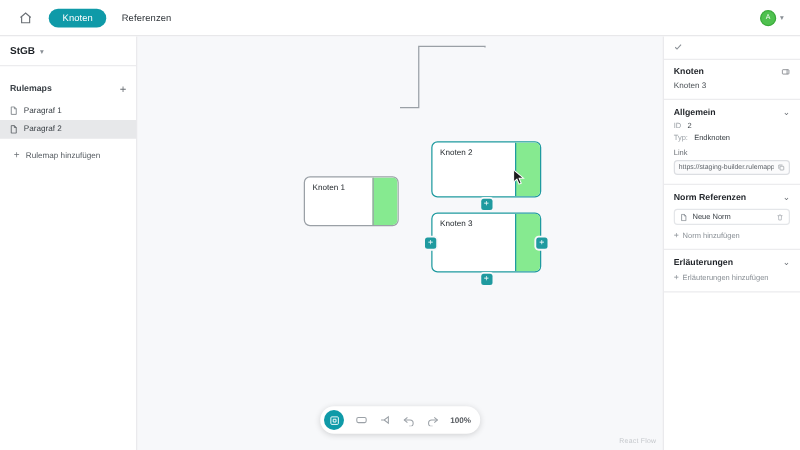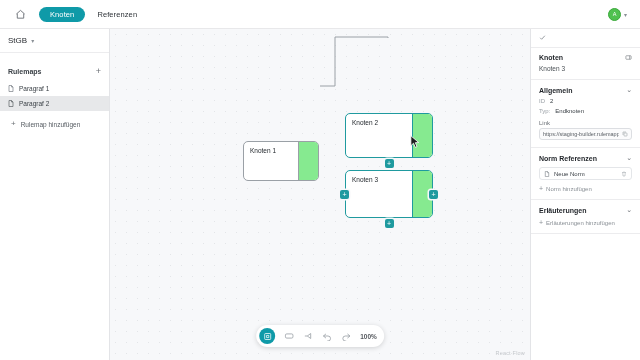--- a/index.html
+++ b/index.html
@@ -45,21 +45,21 @@
   .sidebar {
     width: 110px; min-width: 110px;
     background: #ffffff;
     border-right: 1px solid #e3e4e7;
     display: flex; flex-direction: column;
   }
   .proj-row {
     height: 24px; display: flex; align-items: center; gap: 4px;
     padding: 0 8px; border-bottom: 1px solid #ececee;
   }
-  .proj-name { font-size: 8px; font-weight: normal; color: #1f2328; }
+  .proj-name { font-size: 8px; font-weight: bold; color: #1f2328; }
   .proj-chev { font-size: 6px; color: #8a9096; }
   .section-head {
     height: 20px; display: flex; align-items: center;
     padding: 0 8px; margin-top: 8px;
   }
   .section-title { font-size: 7px; color: #3b4147; font-weight: bold; }
   .section-plus { margin-left: auto; font-size: 9px; color: #6b7076; line-height: 1; }
   .nav-item {
     height: 15px; display: flex; align-items: center; gap: 5px;
     padding: 0 8px; font-size: 6.5px; color: #3b4147;

